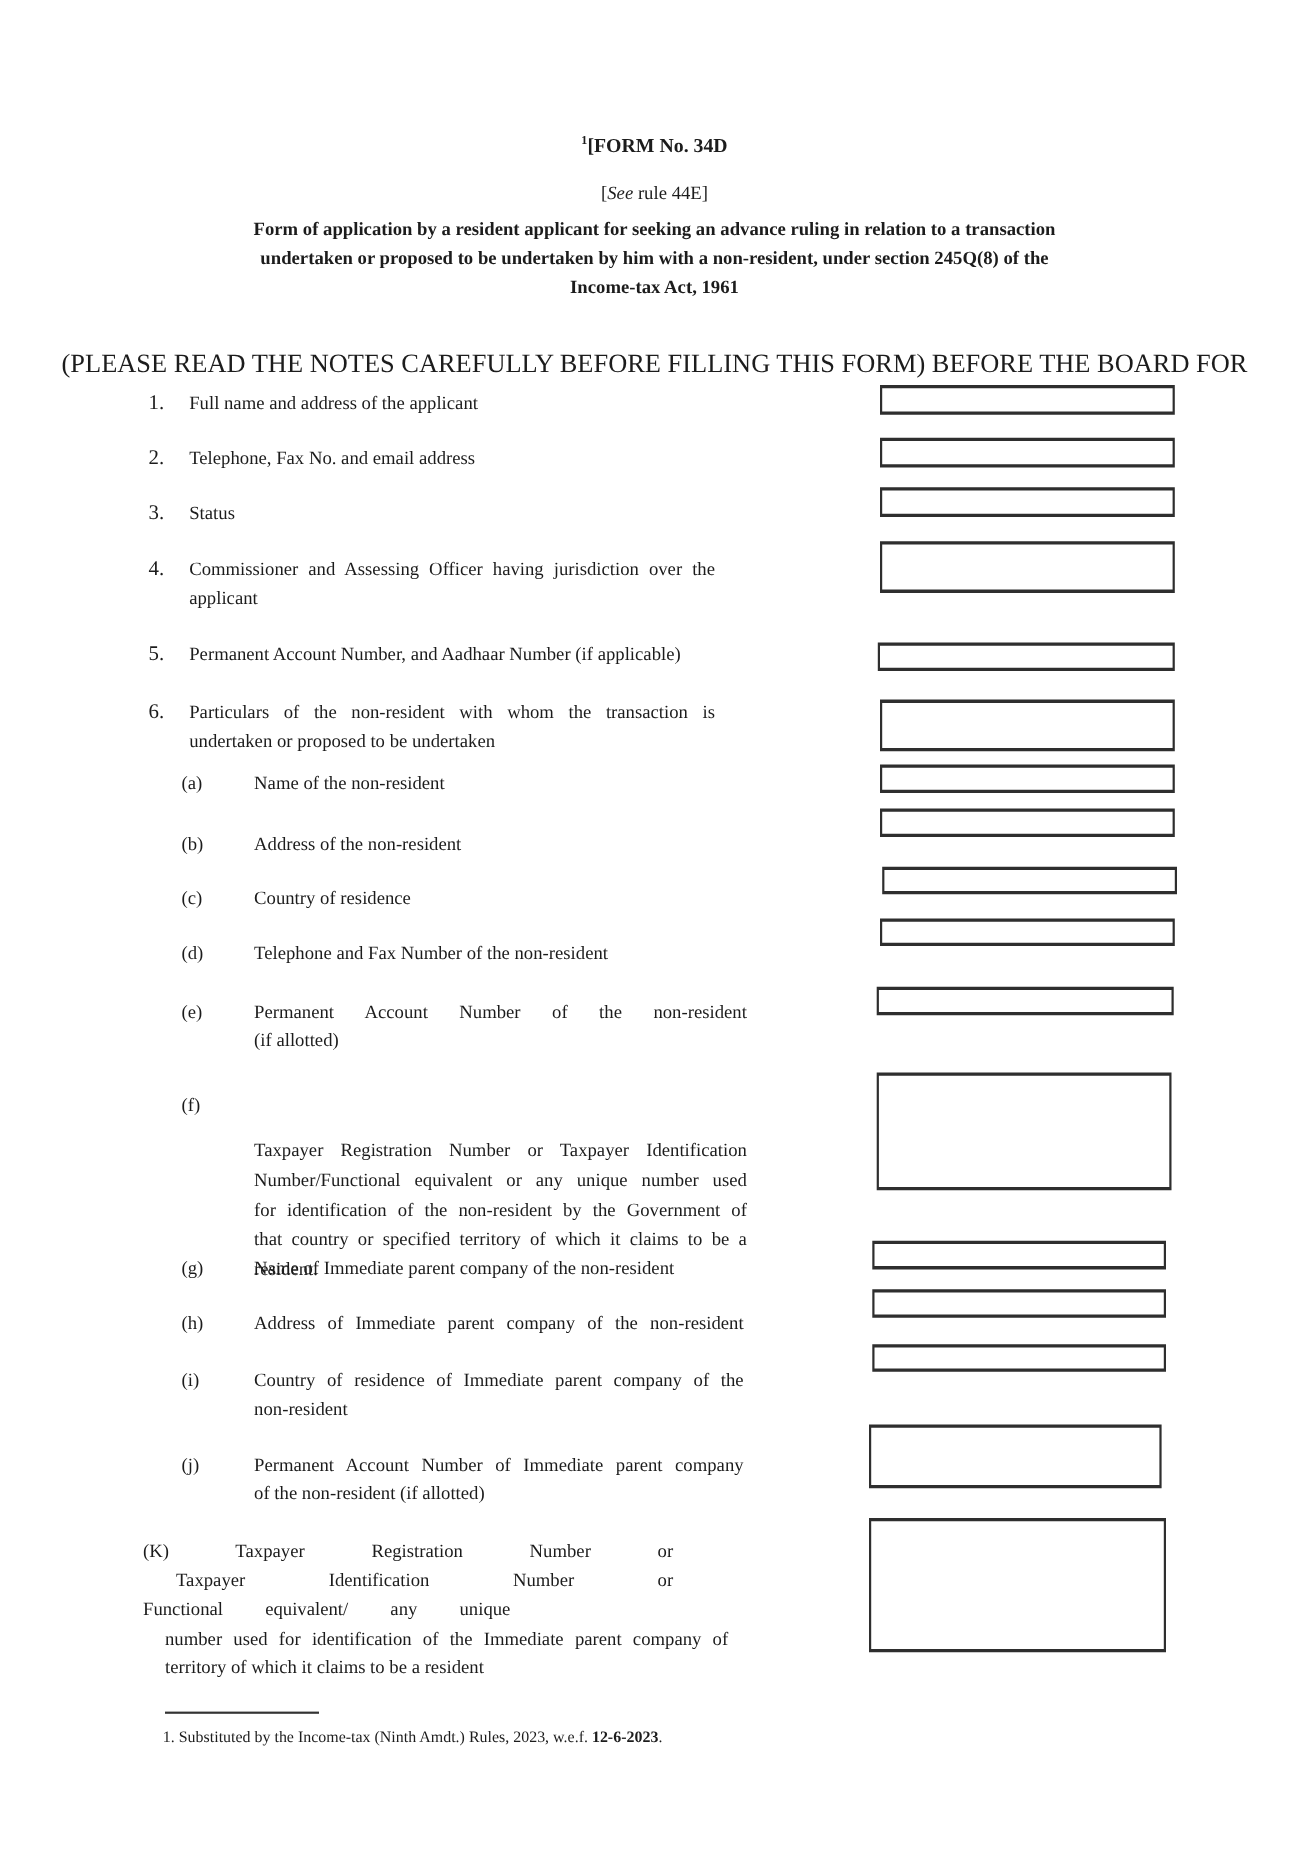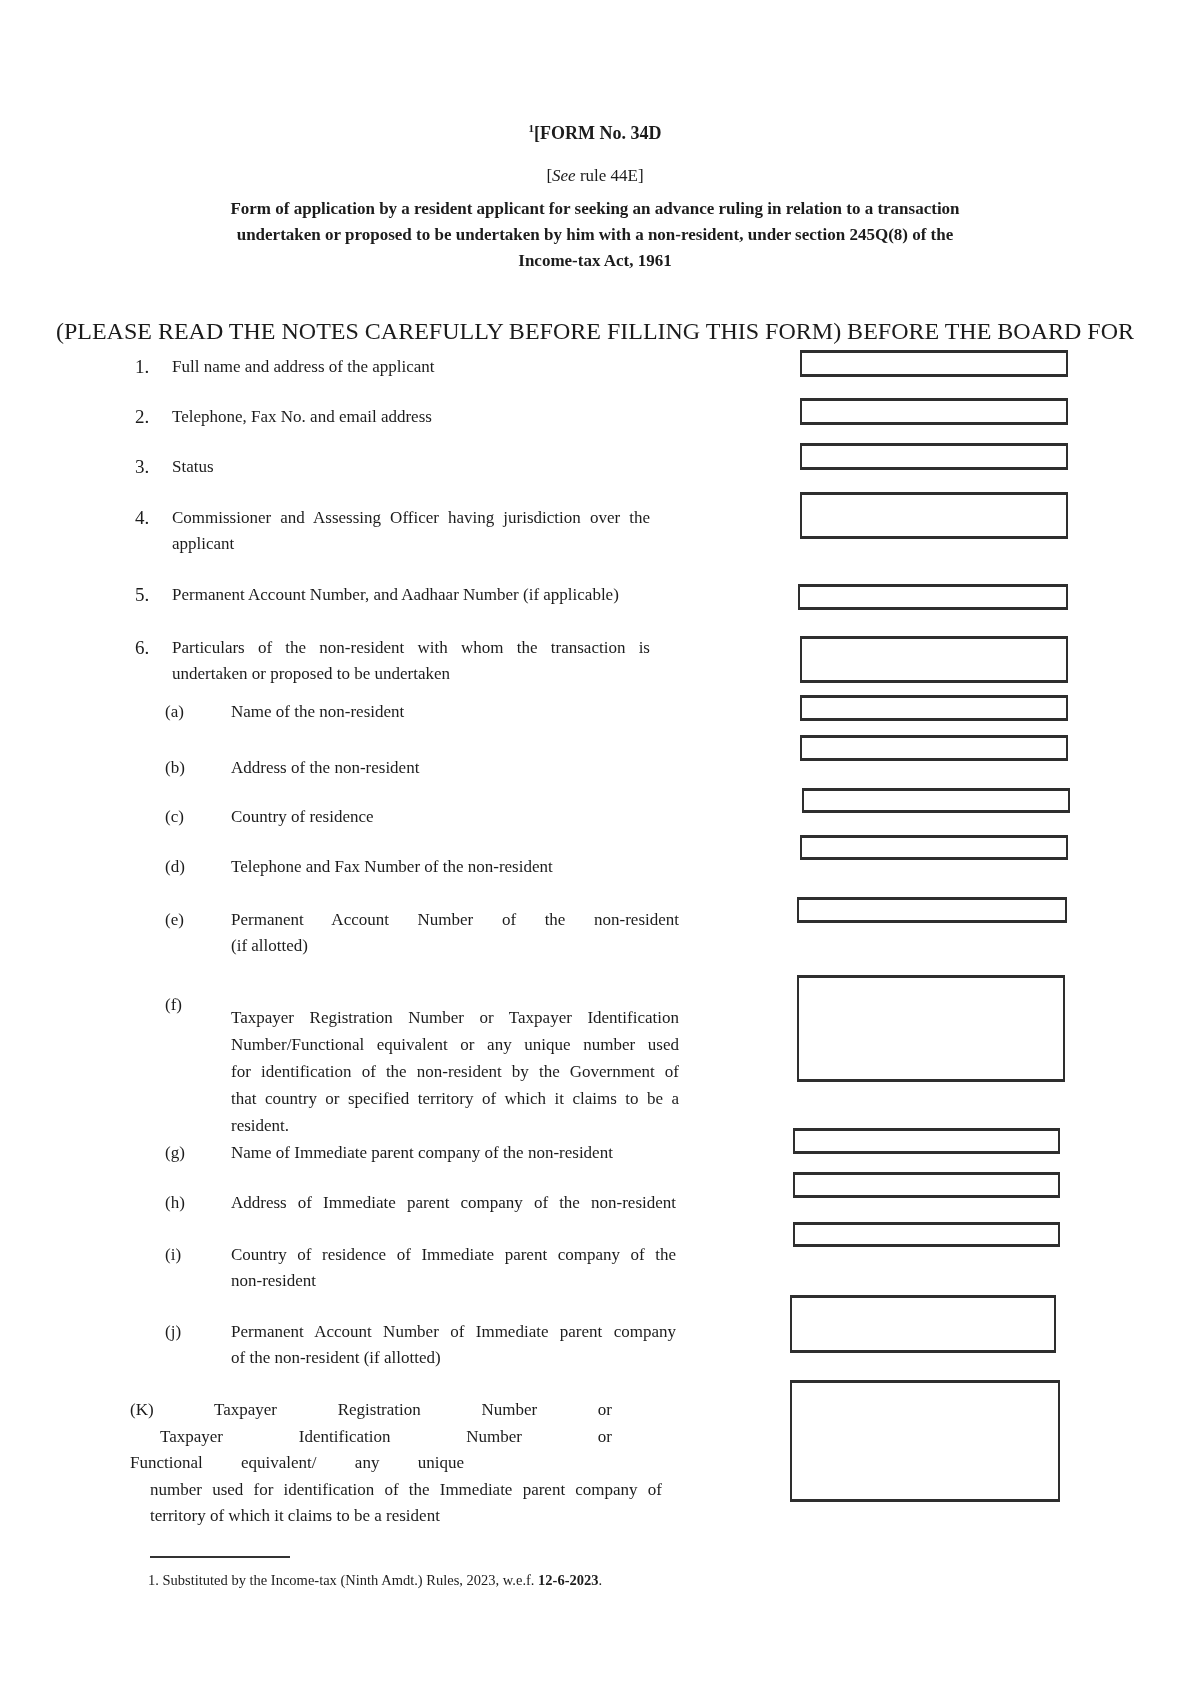--- a/index.html
+++ b/index.html
@@ -119,21 +119,21 @@
   <div class="fbox" style="top:835px;left:800px;width:268px;height:25px"></div>
 
   <div class="subnum" style="top:907px">(e)</div>
   <div class="sublbl" style="top:907px">
     <div class="jl">Permanent Account Number of the non-resident</div>
     <div>(if allotted)</div>
   </div>
   <div class="fbox" style="top:897px;left:797px;width:270px;height:26px"></div>
 
   <div class="subnum" style="top:992px">(f)</div>
-  <div class="sublbl" style="top:1004px;line-height:27px">
+  <div class="sublbl" style="top:1032px;line-height:27px">
     <div class="jl">Taxpayer Registration Number or Taxpayer Identification</div>
     <div class="jl">Number/Functional equivalent or any unique number used</div>
     <div class="jl">for identification of the non-resident by the Government of</div>
     <div class="jl">that country or specified territory of which it claims to be a</div>
     <div>resident.</div>
   </div>
   <div class="fbox" style="top:975px;left:797px;width:268px;height:107px"></div>
 
   <div class="subnum" style="top:1140px">(g)</div>
   <div class="sublbl" style="top:1140px">

